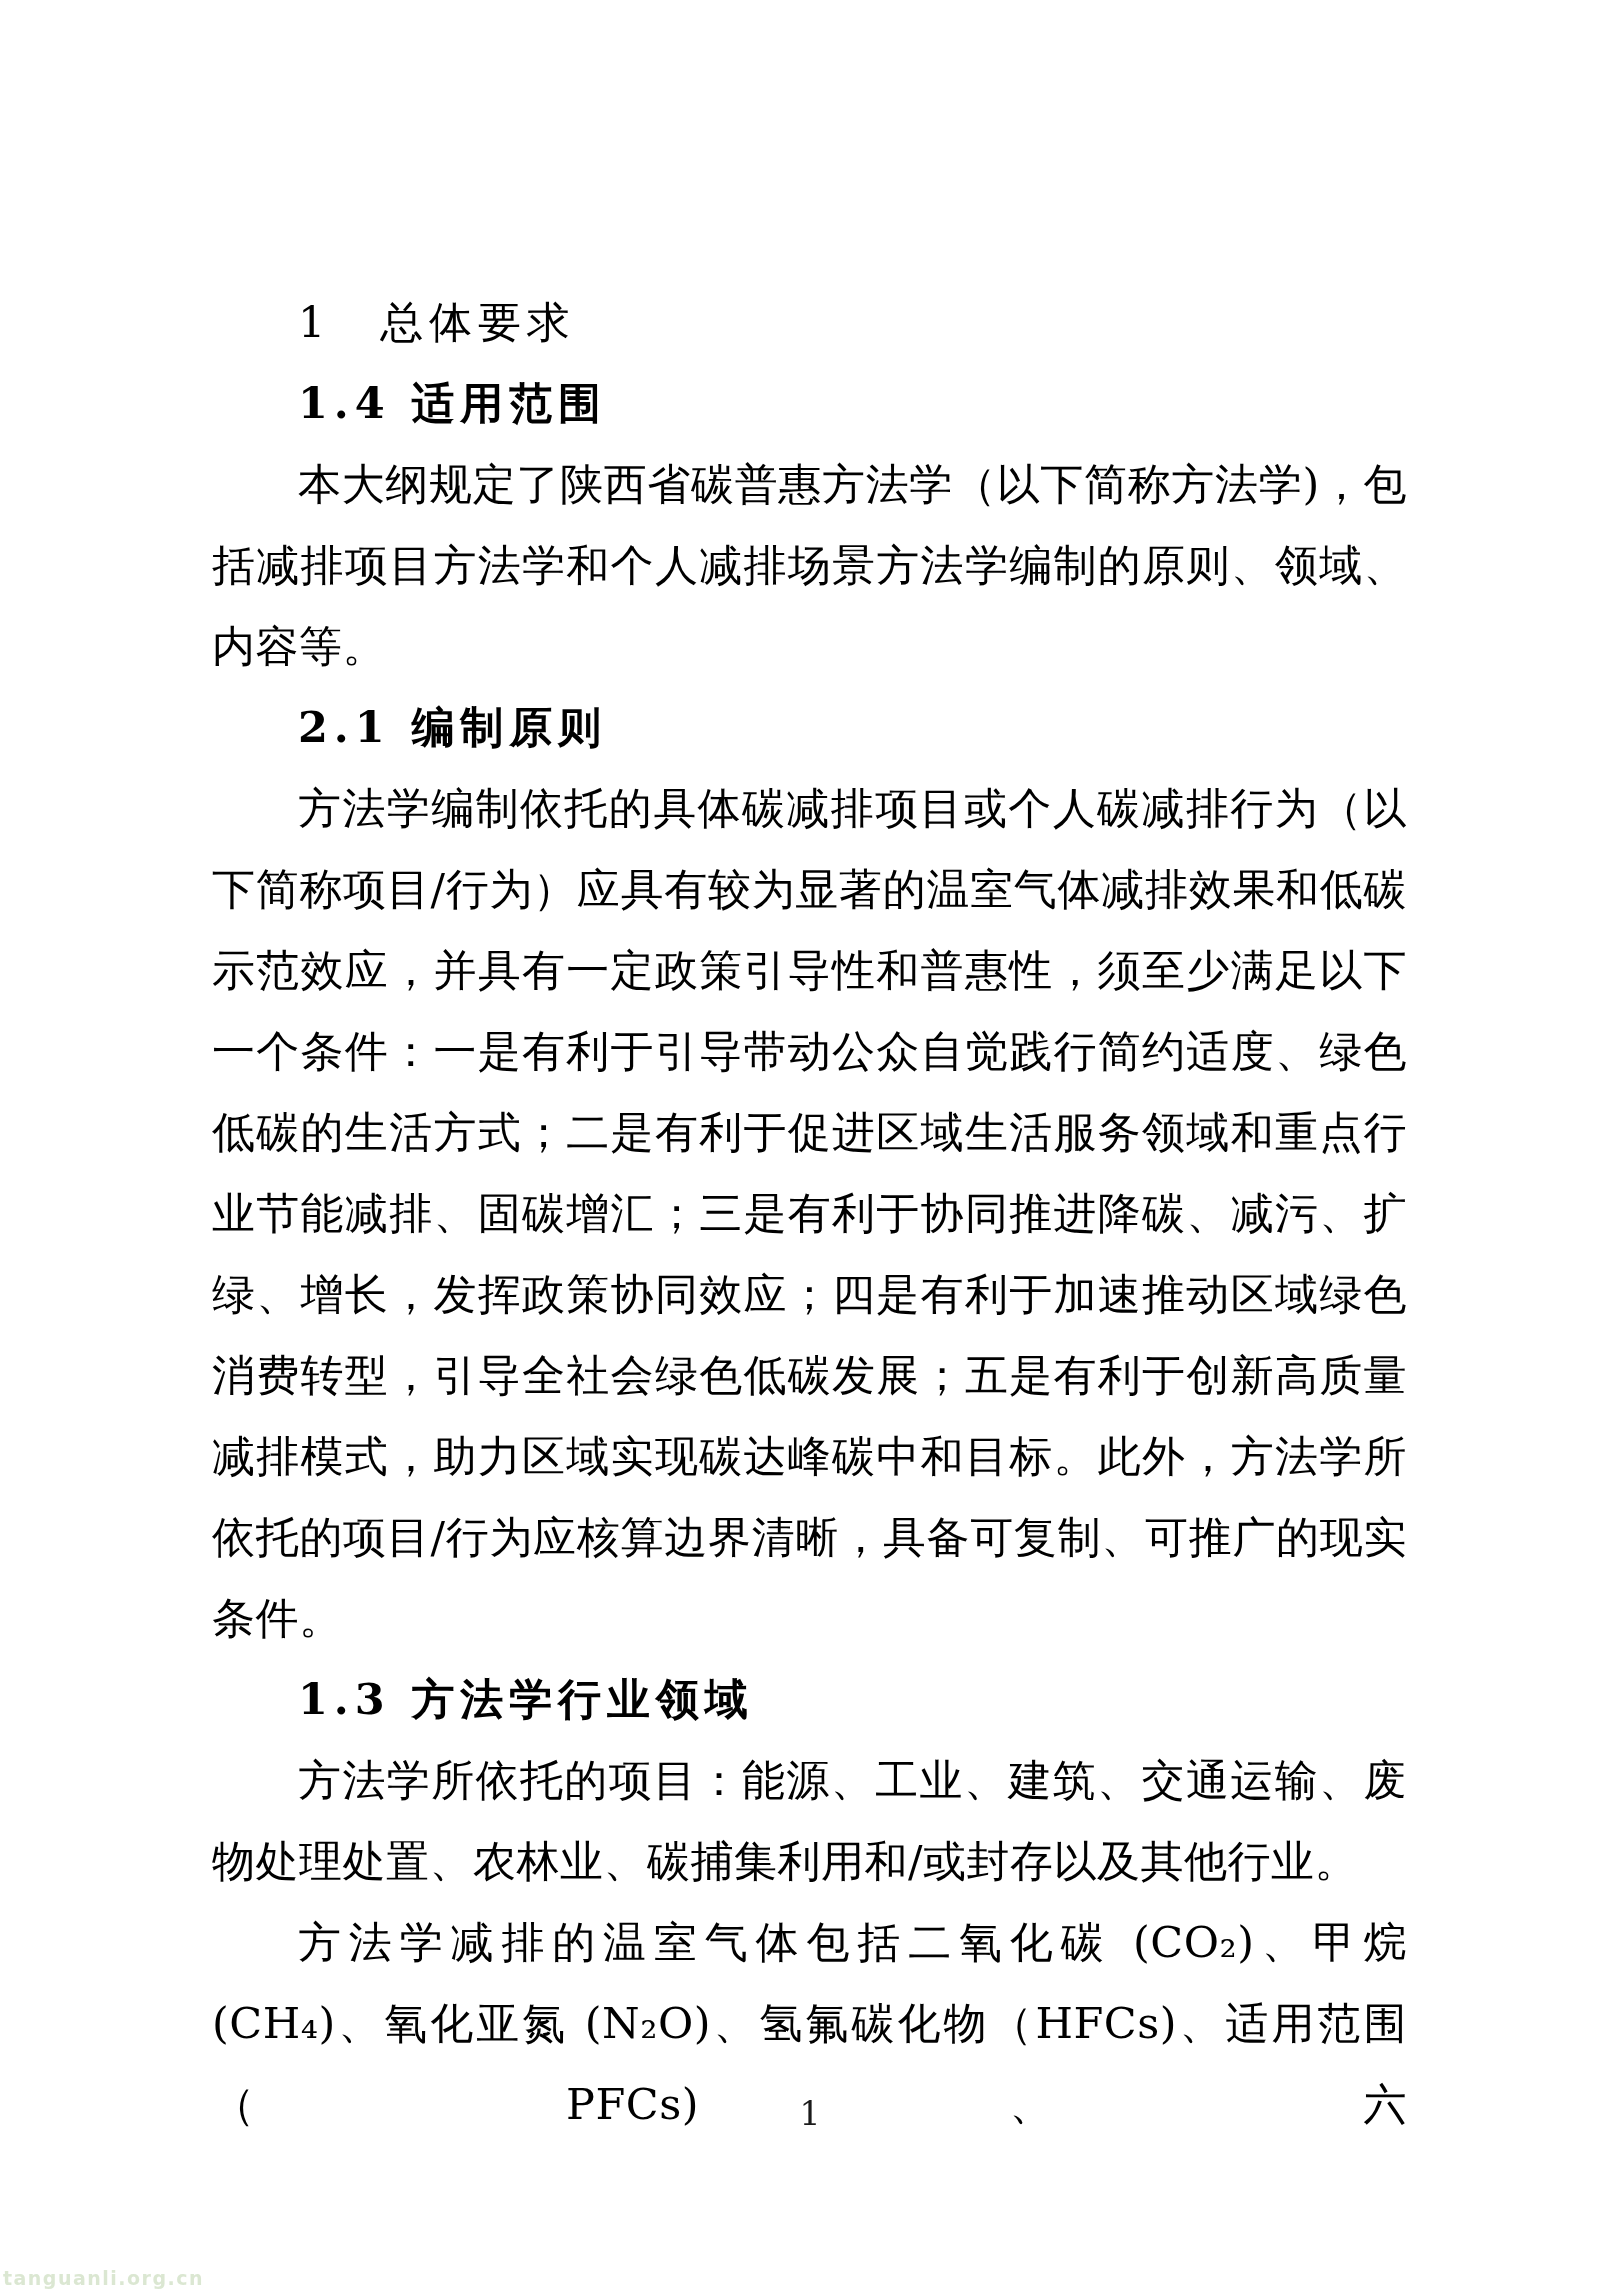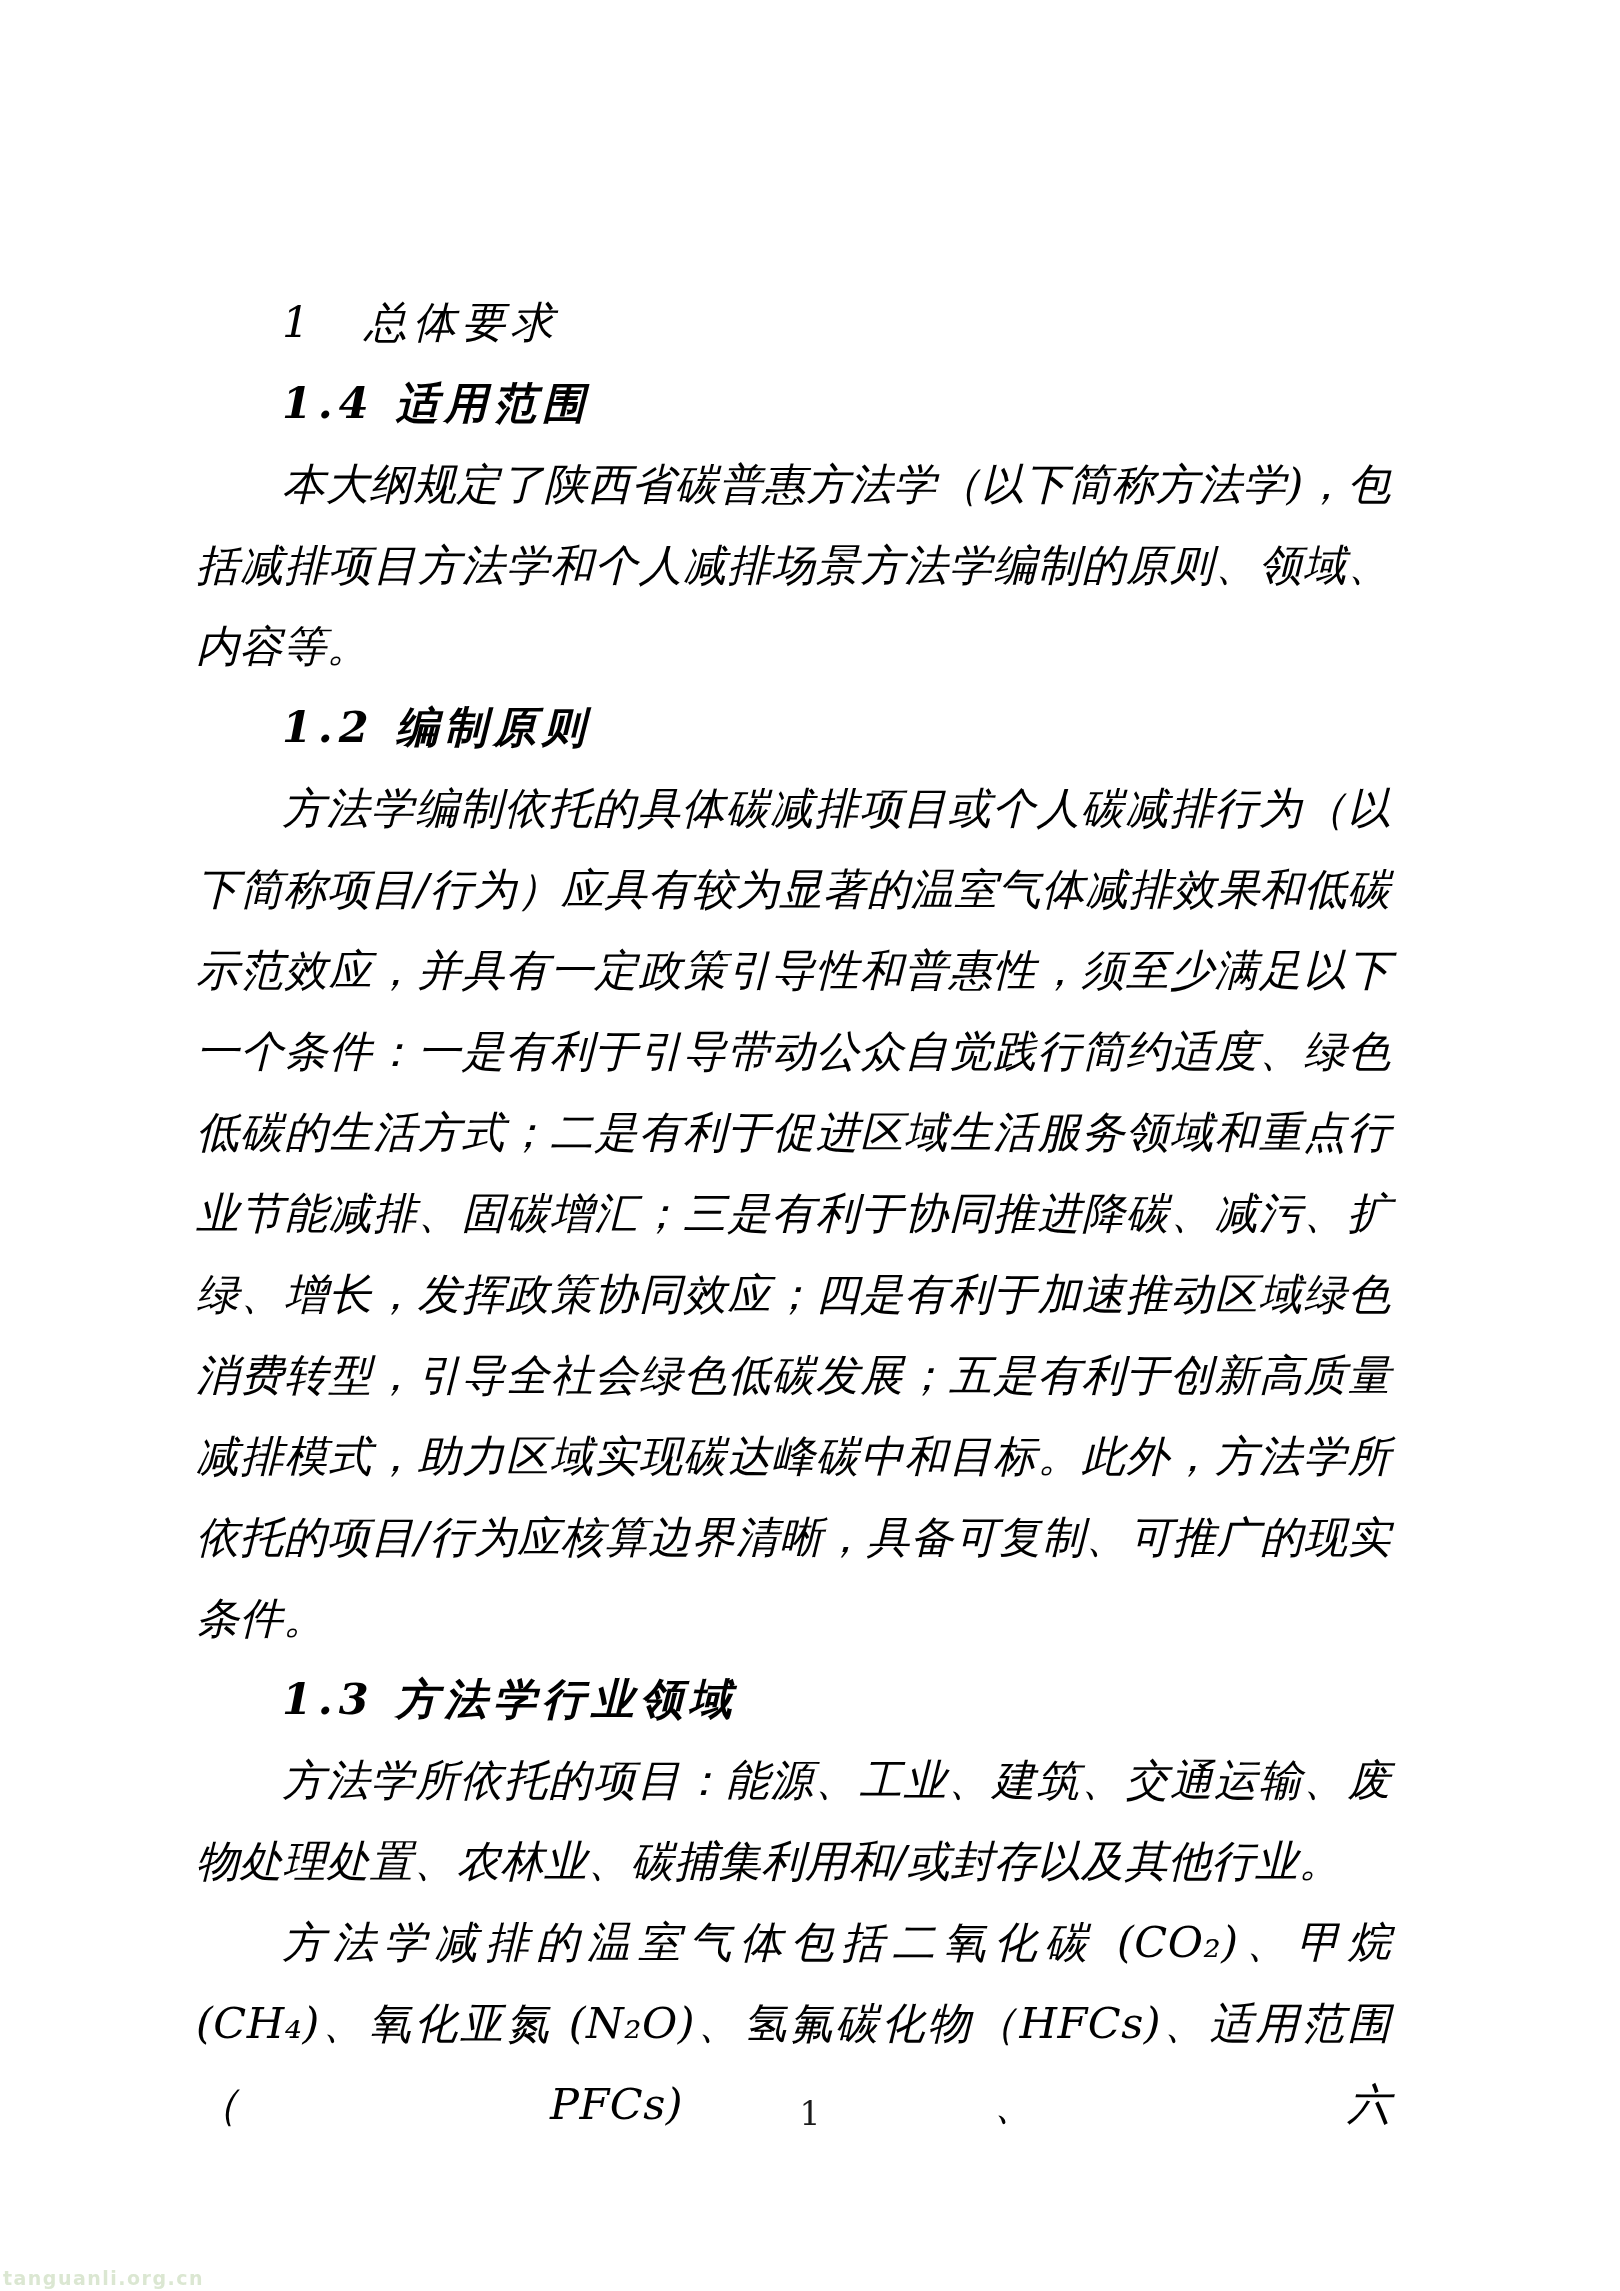--- a/index.html
+++ b/index.html
@@ -9,28 +9,27 @@
     width: 1620px;
     height: 2292px;
     background: #ffffff;
     overflow: hidden;
     color: #000000;
     font-family: "DejaVu Serif", "Liberation Serif", serif;
   }
 
   .content {
     position: absolute;
-    left: 196px;
+    left: 212px;
     top: 282px;
     width: 1195px;
     font-size: 43px;
     line-height: 81px;
     text-align: justify;
     text-justify: inter-character;
-    font-style: italic;
   }
 
   .content .h1,
   .content .h2,
   .content p {
     margin: 0;
     padding: 0;
     text-indent: 86px; 
   }
 
@@ -81,21 +80,21 @@
 <div class="page">
 
   <div class="content">
 
     <div class="h1">1　总体要求</div>
 
     <div class="h2">1.4 适用范围</div>
 
     <p class="para">本大纲规定了陕西省碳普惠方法学（以下简称方法学)，包括减排项目方法学和个人减排场景方法学编制的原则、领域、内容等。</p>
 
-    <div class="h2">1.2 编制原则</div>
+    <div class="h2">2.1 编制原则</div>
 
     <p class="para">方法学编制依托的具体碳减排项目或个人碳减排行为（以下简称项目/行为）应具有较为显著的温室气体减排效果和低碳示范效应，并具有一定政策引导性和普惠性，须至少满足以下一个条件：一是有利于引导带动公众自觉践行简约适度、绿色低碳的生活方式；二是有利于促进区域生活服务领域和重点行业节能减排、固碳增汇；三是有利于协同推进降碳、减污、扩绿、增长，发挥政策协同效应；四是有利于加速推动区域绿色消费转型，引导全社会绿色低碳发展；五是有利于创新高质量减排模式，助力区域实现碳达峰碳中和目标。此外，方法学所依托的项目/行为应核算边界清晰，具备可复制、可推广的现实条件。</p>
 
     <div class="h2">1.3 方法学行业领域</div>
 
     <p class="para">方法学所依托的项目：能源、工业、建筑、交通运输、废物处理处置、农林业、碳捕集利用和/或封存以及其他行业。</p>
 
     <p class="para para-cut">方法学减排的温室气体包括二氧化碳 (CO₂)、甲烷 (CH₄)、氧化亚氮 (N₂O)、氢氟碳化物（HFCs)、适用范围（PFCs)、六</p>
 
   </div>

